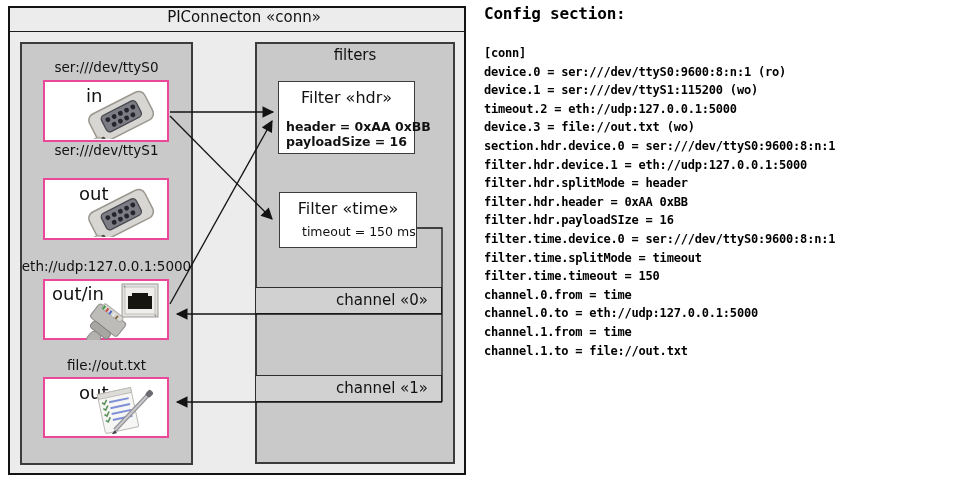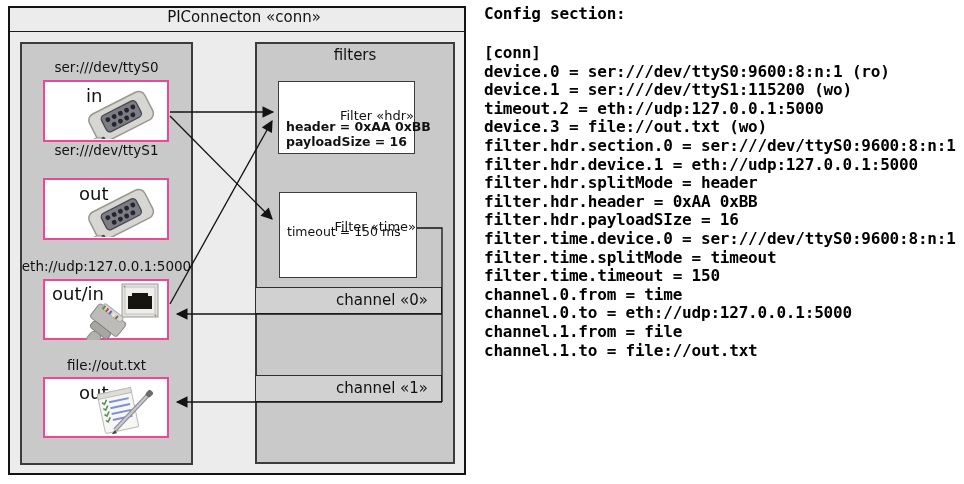--- a/index.html
+++ b/index.html
@@ -19,40 +19,40 @@
   .devices-group { left:20px; top:42px; width:173px; height:423px; }
   .filters-group { left:255px; top:42px; width:200px; height:422px; }
   .filters-title { left:255px; top:46px; width:200px; text-align:center; font-size:15px; }
 
   .dev-label { left:20px; width:173px; text-align:center; font-size:13.5px; white-space:nowrap; }
   .dev-box { left:43px; width:126px; height:62px; background:#ffffff; border:2px solid #ec4899; }
   .port { position:absolute; font-size:18px; line-height:18px; }
 
   .filter-box { background:#ffffff; border:1.5px solid #3c3c3c; }
   .filter-hdr { left:278px; top:81px; width:137px; height:73px; }
-  .filter-time { left:279px; top:192px; width:138px; height:86px; }
-  .filter-title { position:absolute; left:0; top:6px; width:100%; text-align:right; font-size:13px;margin-top:20px; }
+  .filter-time { left:279px; top:192px; width:138px; height:56px; }
+  .filter-title { position:absolute; left:0; top:6px; width:100%; text-align:center; font-size:16px; }
   .filter-props { position:absolute; left:7px; font-size:12.5px; line-height:15px; white-space:nowrap; }
   .filter-hdr .filter-props { top:37px;font-weight:bold; }
-  .filter-time .filter-props { top:31px; }
+  .filter-time .filter-props { top:31px;margin-left:15px; }
 
   .channel-box { width:187px; height:27px; left:255px; background:#d1d1d1; border:1px solid #2e2e2e;
                  text-align:right; font-size:15px; line-height:25px; padding-right:13px; }
   .channel-0 { top:287px; }
   .channel-1 { top:375px; }
 
   svg.overlay { position:absolute; left:0; top:0; pointer-events:none; }
 
   
   .config { left:484px; top:4px; width:478px;
             font-family:"DejaVu Sans Mono","Liberation Mono",monospace;
             font-weight:bold; color:#000; letter-spacing:-0.2px; }
   .config-heading { position:absolute; left:0; top:0; font-size:16px; white-space:nowrap; }
   .config-lines { position:absolute; left:0; top:40px; }
-  .config-line { font-size:16px; line-height:18.6px; white-space:pre; }
+  .config-line { font-size:12px; line-height:18.6px; white-space:pre; }
 </style>
 </head>
 <body>
 
 <div class="stage">
 
   <div class="abs frame"></div>
   <div class="abs frame-title">PIConnecton «conn»</div>
   <div class="abs title-sep"></div>
 
@@ -197,28 +197,28 @@
   </svg>
 
   <div class="abs config">
     <div class="config-heading">Config section:</div>
     <div class="config-lines">
       <div class="config-line">[conn]</div>
       <div class="config-line">device.0 = ser:///dev/ttyS0:9600:8:n:1 (ro)</div>
       <div class="config-line">device.1 = ser:///dev/ttyS1:115200 (wo)</div>
       <div class="config-line">timeout.2 = eth://udp:127.0.0.1:5000</div>
       <div class="config-line">device.3 = file://out.txt (wo)</div>
-      <div class="config-line">filter.hdr.section.0 = ser:///dev/ttyS0:9600:8:n:1</div>
+      <div class="config-line">section.hdr.device.0 = ser:///dev/ttyS0:9600:8:n:1</div>
       <div class="config-line">filter.hdr.device.1 = eth://udp:127.0.0.1:5000</div>
       <div class="config-line">filter.hdr.splitMode = header</div>
       <div class="config-line">filter.hdr.header = 0xAA 0xBB</div>
       <div class="config-line">filter.hdr.payloadSIze = 16</div>
       <div class="config-line">filter.time.device.0 = ser:///dev/ttyS0:9600:8:n:1</div>
       <div class="config-line">filter.time.splitMode = timeout</div>
       <div class="config-line">filter.time.timeout = 150</div>
       <div class="config-line">channel.0.from = time</div>
       <div class="config-line">channel.0.to = eth://udp:127.0.0.1:5000</div>
-      <div class="config-line">channel.1.from = file</div>
+      <div class="config-line">channel.1.from = time</div>
       <div class="config-line">channel.1.to = file://out.txt</div>
     </div>
   </div>
 
 </div>
 
 </body></html>

